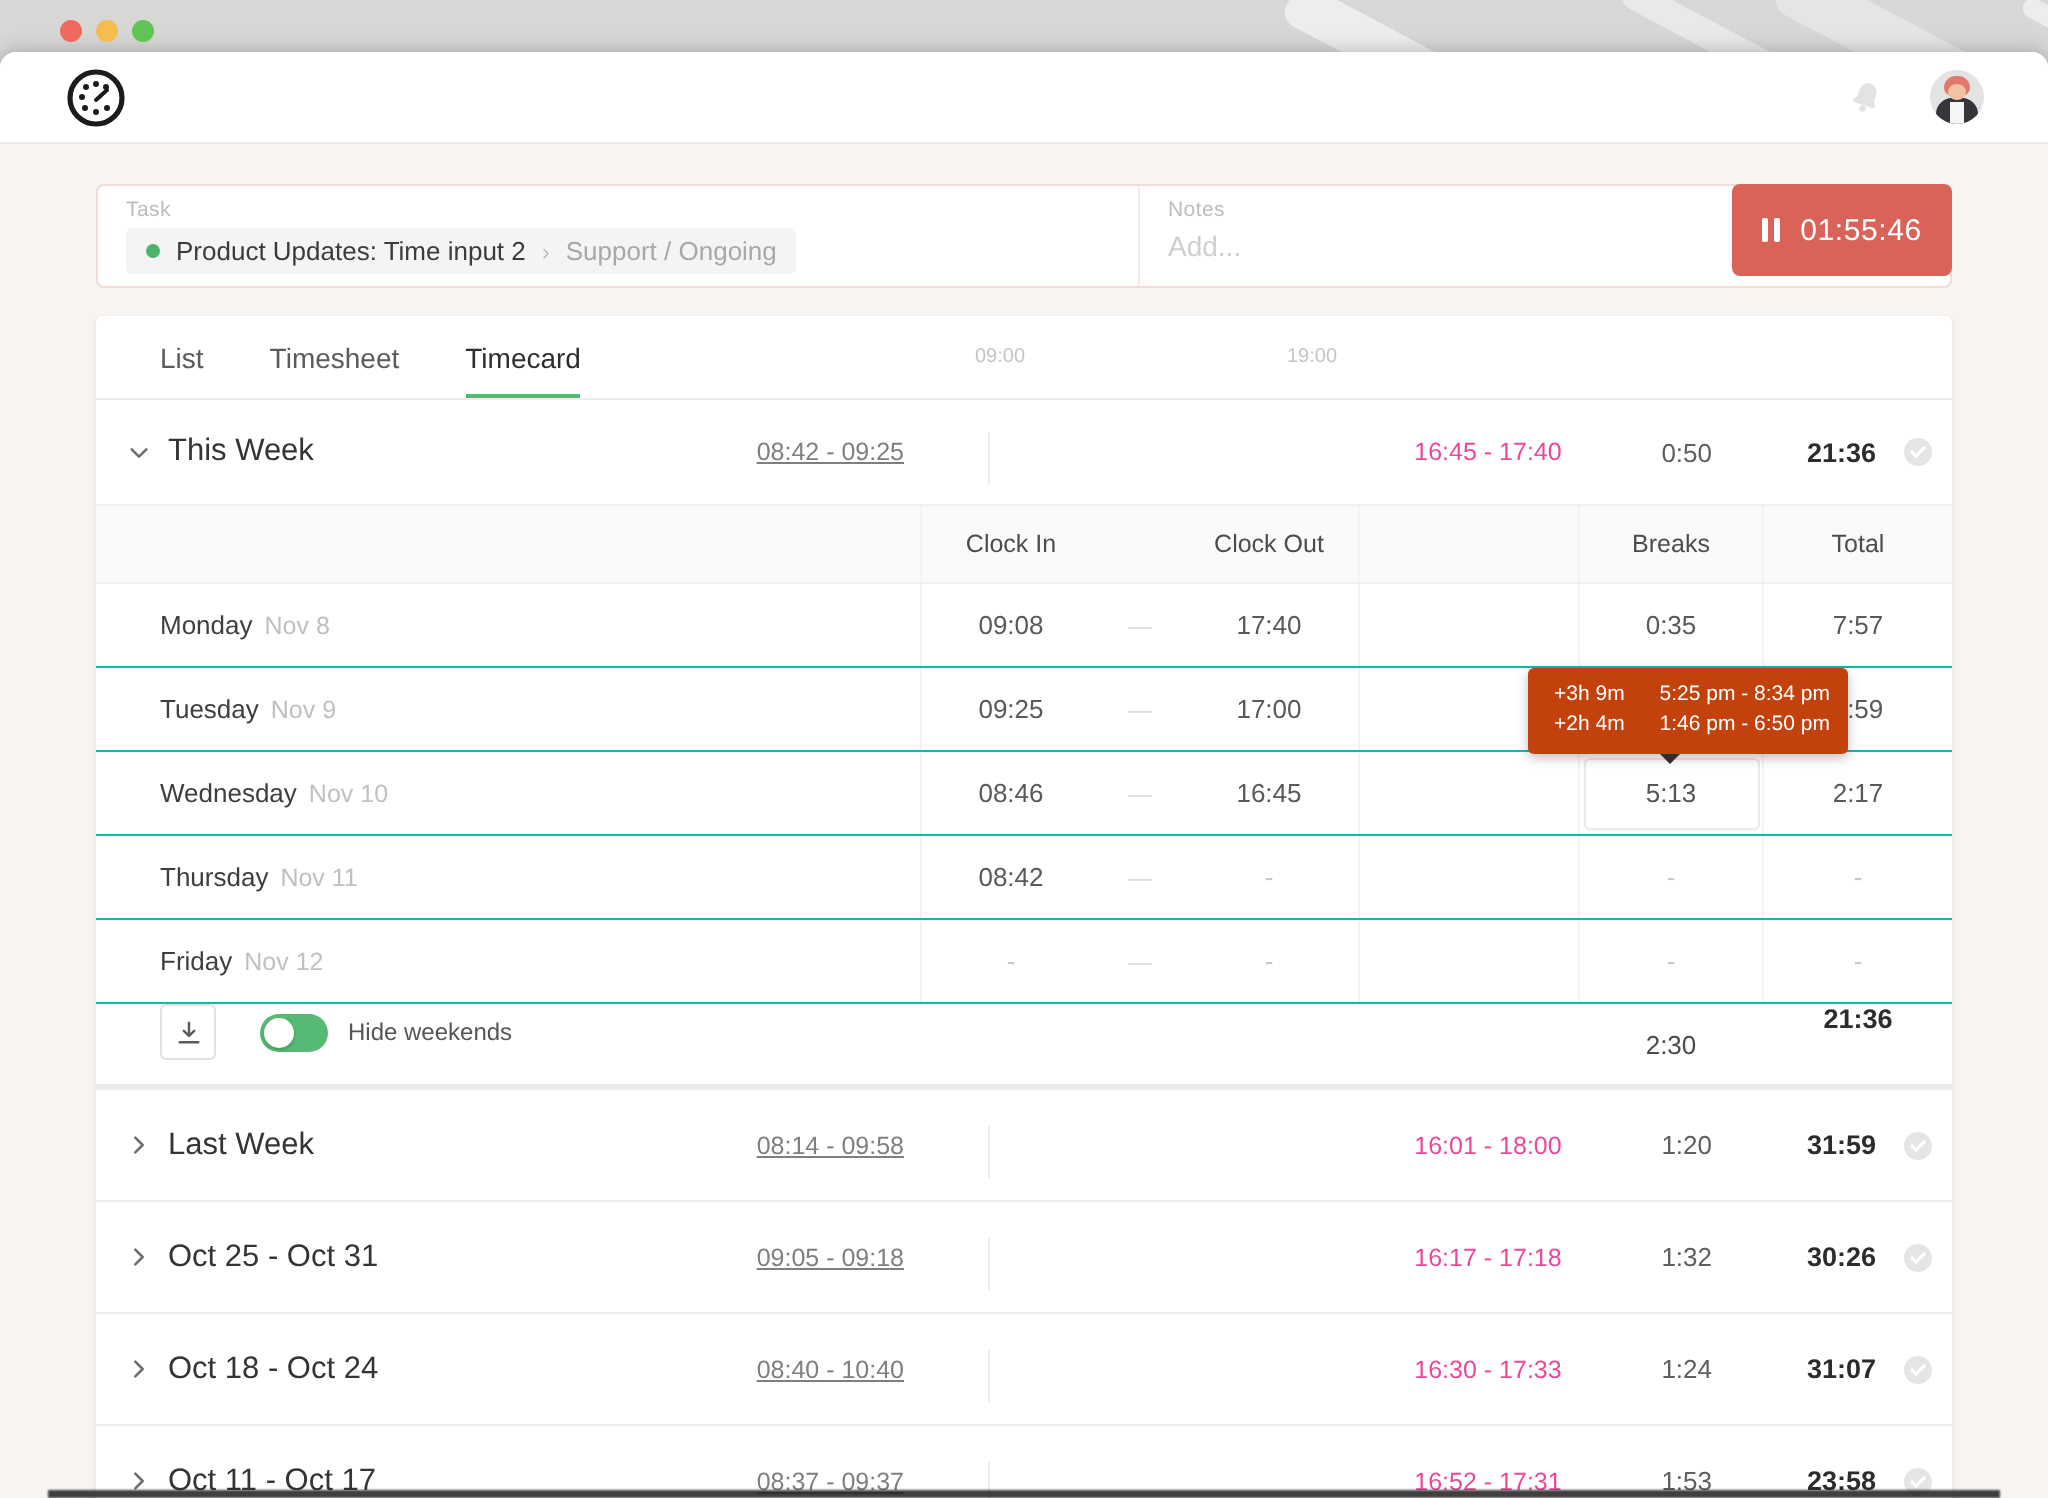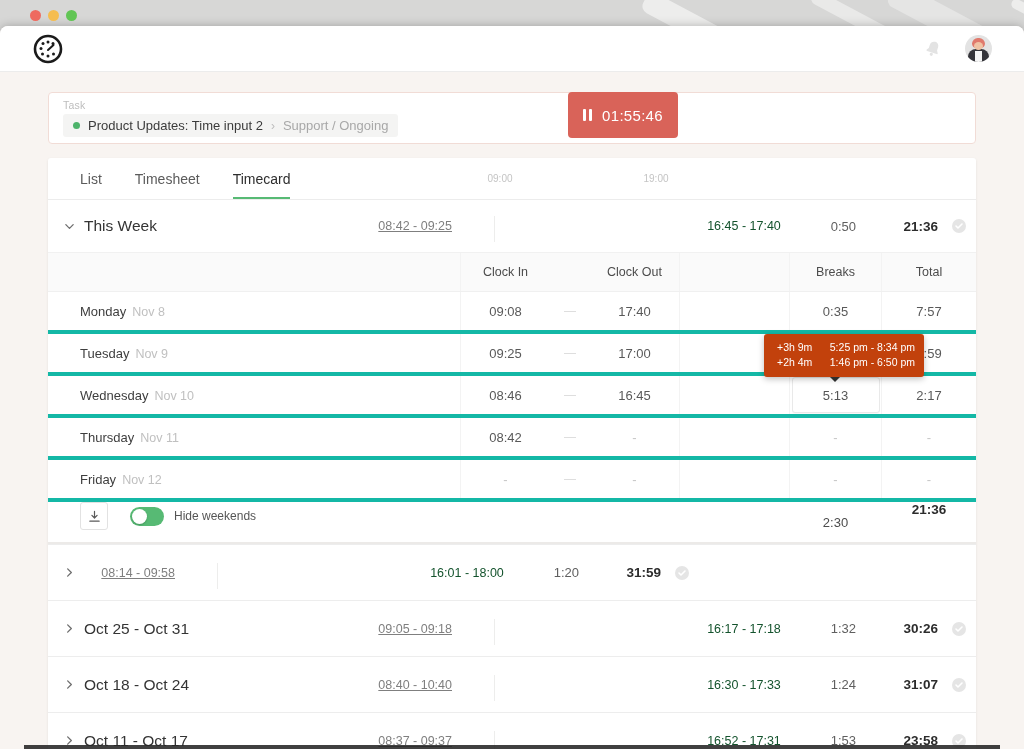--- a/index.html
+++ b/index.html
@@ -80,29 +80,29 @@
   .wk.collapsed { height:56px; border-top:1px solid #ededed; }
   .wk-chev { width:16px; display:flex; align-items:center; cursor:pointer; }
   .wk-chev svg { width:11px; height:11px; }
   .wk-title { flex:1; font-size:15.5px; color:#343434; padding-left:4px; }
   .wk-range1 { width:95px; text-align:right; font-size:12.5px; color:#7f7f7f; white-space:nowrap;text-decoration:underline; }
   .wk-tl { width:236px; padding-left:42px; }
   .track { position:relative; height:6px; background:#f0f0ef; border-radius:3px; width:194px; }
   .tick { position:absolute; top:-10px; width:1px; height:26px; background:#ededec; }
   .tick.t1 { left:7%; } .tick.t2 { left:91%; }
   .seg { position:absolute; top:0; height:6px; border-radius:3px; background:#abd8b4; }
-  .wk-range2 { width:112px; text-align:center; font-size:12.5px; color:#14532d; white-space:nowrap; }
+  .wk-range2 { width:112px; text-align:center; font-size:12.5px; color:#ec4899; white-space:nowrap; }
   .wk-breaks { width:64px; text-align:right; padding-right:8px; font-size:13px; color:#5f5f5f; }
   .wk-total { width:78px; text-align:right; padding-right:4px; font-size:13.5px; font-weight:bold; color:#2c2c2c; }
   .wk-check { width:34px; display:flex; justify-content:center; }
   .wk-check svg { width:16px; height:16px; }
 
   
   .thead { display:flex; align-items:center; height:40px; background:#fafafa; border-top:1px solid #f1f1f1; border-bottom:1px solid #f0f0f0; }
-  .trow { display:flex; align-items:center; height:42px; border-bottom:4px solid #14b8a6; }
+  .trow { display:flex; align-items:center; height:42px; border-bottom:1px solid #14b8a6; }
   .tfoot { display:flex; align-items:flex-start; height:42px; border-bottom:2px solid #eceae8; }
   .c-day { flex:1; padding-left:32px; display:flex; align-items:baseline; gap:6px; }
   .day-name { font-size:13px; color:#3e3e3e; }
   .day-date { font-size:12.5px; color:#c0c0c0; }
   .c-group { width:220px; height:100%; display:flex; align-items:center; border-left:1px solid #f3f3f3; border-right:1px solid #f3f3f3; }
   .c-in,.c-out { width:89px; text-align:center; font-size:13px; color:#595959; }
   .c-dash { width:40px; text-align:center; color:#dadada; font-size:12px; }
   .c-gap { width:110px; height:100%; border-right:1px solid #f3f3f3; }
   .c-breaks { width:92px; height:100%; border-right:1px solid #f3f3f3; display:flex; align-items:center; justify-content:center; font-size:13px; color:#595959; }
   .c-total { width:94px; text-align:center; font-size:13px; color:#595959; }
@@ -189,20 +189,24 @@
   <div class="taskbar">
     <div class="tb-task">
       <div class="tb-label">Task</div>
       <div class="task-pill">
         <span class="task-dot" style="background:#4db36b"></span>
         <span class="task-title">Product Updates: Time input 2</span>
         <span class="task-sep">›</span>
         <span class="task-path">Support / Ongoing</span>
       </div>
     </div>
+    <div class="tb-notes">
+      <div class="tb-label">Notes</div>
+      <input class="notes-input" placeholder="Add..." style="">
+    </div>
     <div class="timer-btn">
       <span class="pause-icon">
           <i></i>
           <i></i>
         </span>
       <span class="timer-value">01:55:46</span>
     </div>
   </div>
 
   <div class="card">
@@ -353,20 +357,21 @@
       <div class="c-breaks">2:30</div>
       <div class="c-total">21:36</div>
     </div>
 
     <div class="wk collapsed">
       <span class="wk-chev">
         <svg viewBox="0 0 12 12">
             <polyline points="4,2 8,6 4,10" fill="none" stroke="#6d6d6d" stroke-width="1.4" stroke-linecap="round" stroke-linejoin="round"></polyline>
           </svg>
       </span>
+      <span class="wk-title">Last Week</span>
       <span class="wk-range1">08:14 - 09:58</span>
       <span class="wk-tl">
         <span class="track">
           <span class="tick t1"></span><span class="tick t2"></span>
           <span class="seg" style="left: 0%; width: 17%;"></span>
           <span class="seg" style="left: 66%; width: 19%;"></span>
         </span>
       </span>
       <span class="wk-range2">16:01 - 18:00</span>
       <span class="wk-breaks">1:20</span>

